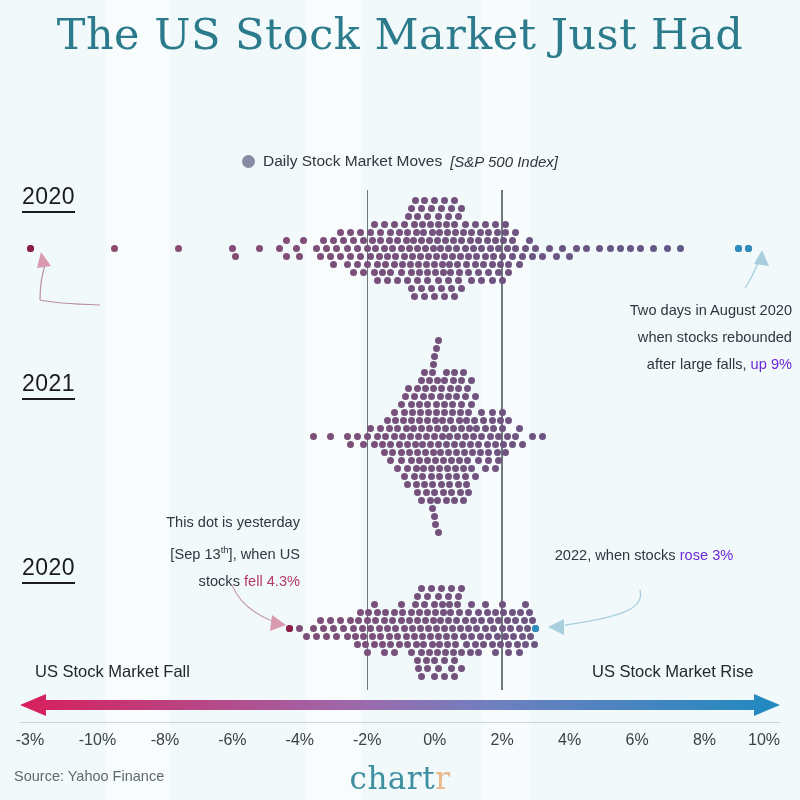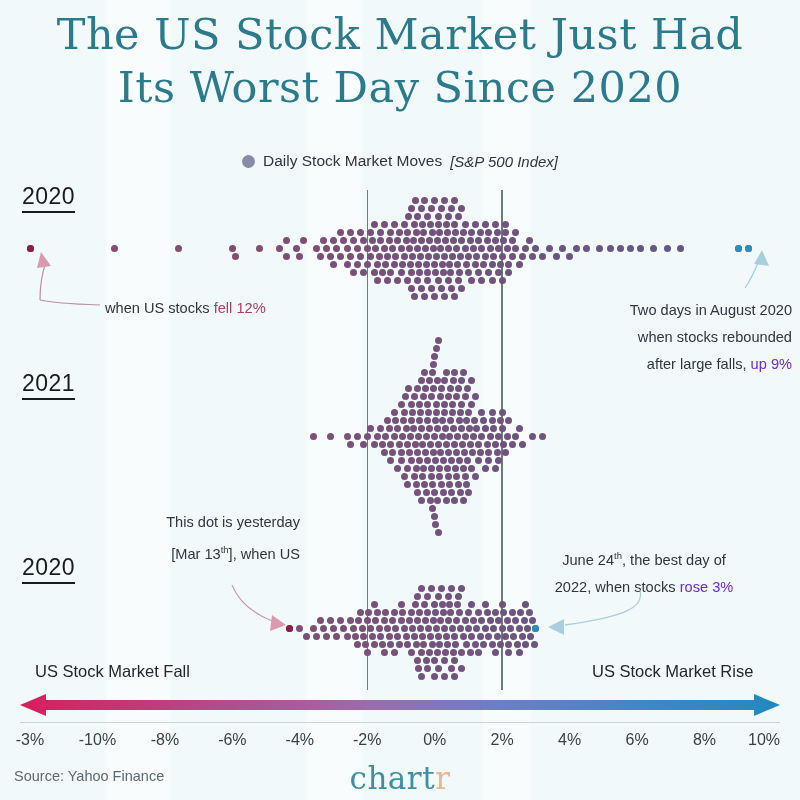--- a/index.html
+++ b/index.html
@@ -84,21 +84,20 @@
     font-family:"DejaVu Serif", serif;font-size:31px;color:#3e8fa0;letter-spacing:.5px;}
   .brand .r{color:#e9b98c;}
 </style>
 </head>
 <body>
 
 <div class="bands"></div>
 
 <div class="title">
   <span>The US Stock Market Just Had</span>
-  <span class="l2">Its Worst Day Since 2020</span>
 </div>
 
 <div class="legend">
   <span class="legend-dot"></span>
   <span>Daily Stock Market Moves</span>
   <span class="legend-sub">[S&amp;P 500 Index]</span>
 </div>
 
 <div class="yearlabel" id="year-2020">2020</div>
 <div class="yearlabel" id="year-2021">2021</div>
@@ -716,36 +715,35 @@
     <div class="dot" style="left: 525.664px; top: 608.5px; background: rgb(109, 84, 129);"></div>
     <div class="dot" style="left: 527.35px; top: 632.5px; background: rgb(109, 85, 129);"></div>
     <div class="dot" style="left: 529.036px; top: 616.5px; background: rgb(109, 85, 130);"></div>
     <div class="dot" style="left: 530.723px; top: 640.5px; background: rgb(109, 85, 130);"></div>
     <div class="dot" style="left: 532.409px; top: 624.5px; background: rgb(109, 85, 130);"></div>
     <div class="dot" style="left: 286.2px; top: 624.5px; background: rgb(141, 31, 69);"></div>
     <div class="dot" style="left: 532.409px; top: 624.5px; background: rgb(45, 143, 192);"></div>
   </div>
 
 <div class="annot" id="annot-mar16">
-  <div><span>when US stocks </span><span class="fall">fell 12%</span></div>
 </div>
 
 <div class="annot" id="annot-rebound">
   <div>Two days in August 2020</div>
   <div>when stocks rebounded</div>
   <div><span>after large falls, </span><span class="rise">up 9%</span></div>
 </div>
 
 <div class="annot" id="annot-yesterday">
   <div>This dot is yesterday</div>
-  <div><span>[Mar 13</span><sup>th</sup><span>], when US</span></div>
+  <div><span>[Sep 13</span><sup>th</sup><span>], when US</span></div>
+  <div><span>stocks </span><span class="fall">fell 4.3%</span></div>
 </div>
 
 <div class="annot" id="annot-june24">
-  <div><span>June 24</span><sup>th</sup><span>, the best day of</span></div>
   <div><span>2022, when stocks </span><span class="rise">rose 3%</span></div>
 </div>
 
 <svg id="connectors" width="800" height="800" style="position:absolute;left:0;top:0;pointer-events:none;">
   <path d="M40,300 C40,278 44,268 46,262" stroke="#b8909f" stroke-width="1.2" fill="none"></path>
   <path d="M40,300 C48,302 70,304 100,305" stroke="#b8909f" stroke-width="1.2" fill="none"></path>
   <polygon points="41,252 51,266 37,268" fill="#d99ab0"></polygon>
 
   <path d="M745,288 C752,278 756,268 760,258" stroke="#a9cede" stroke-width="1.3" fill="none"></path>
   <polygon points="762,250 769,266 754,264" fill="#a9cede"></polygon>

